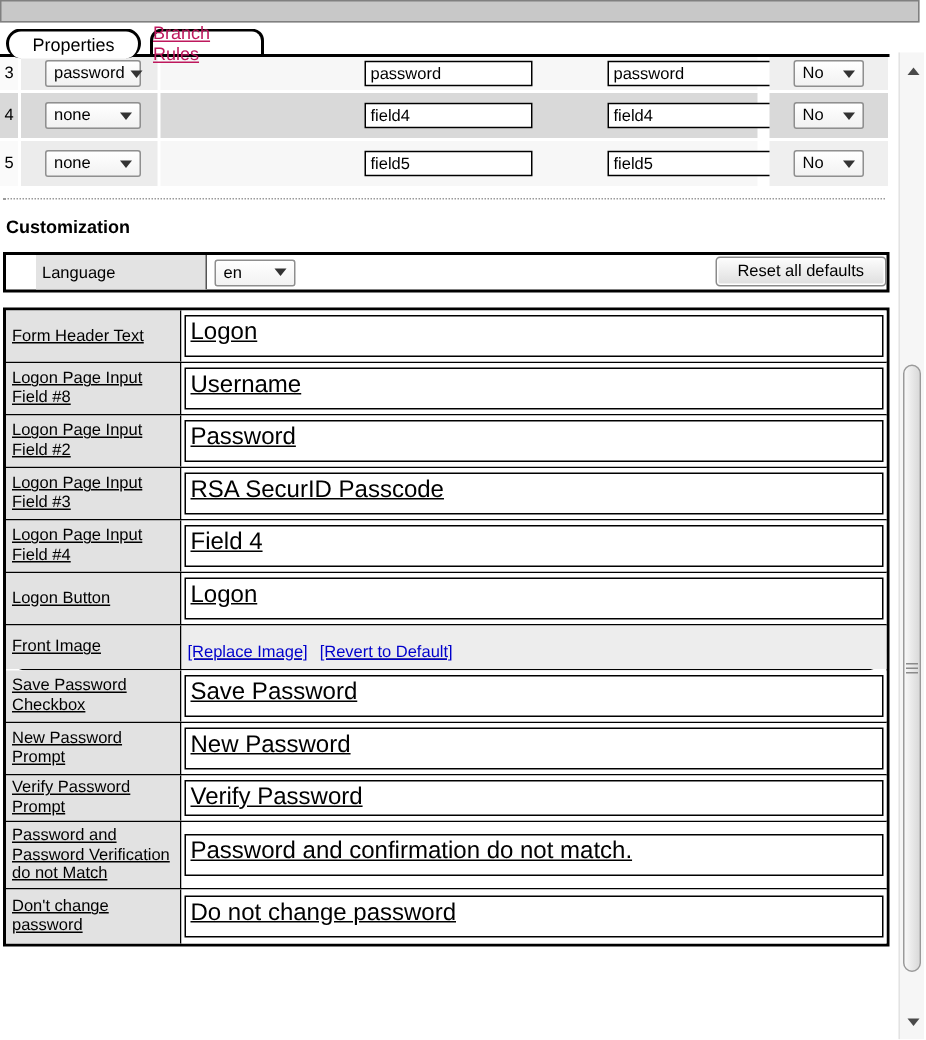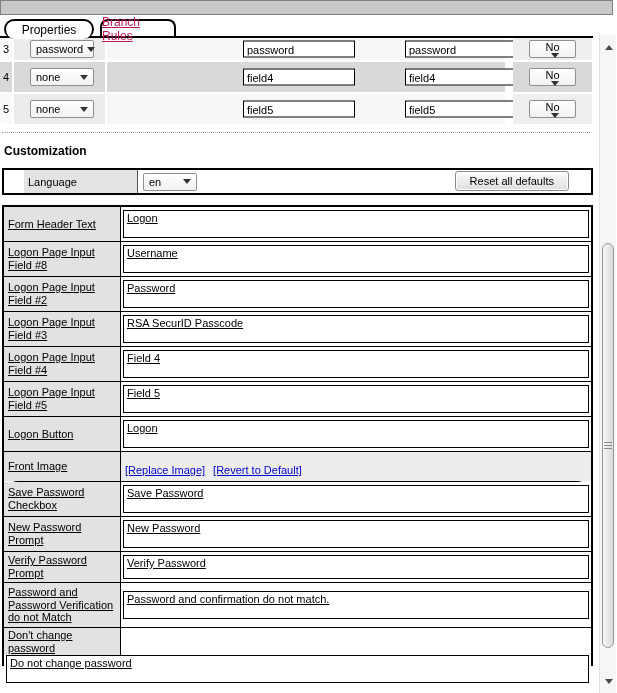--- a/index.html
+++ b/index.html
@@ -33,52 +33,52 @@
   .fr4 .c-num, .fr4 .c-dd, .fr4 .c-mid, .fr4 .c-no { background:#d9d9d9; }
 
   .txt { position:absolute; height:17px; border:1px solid #000; background:#fff;
          font-family:"Liberation Sans", sans-serif; font-size:11px; padding:0 3px; }
   .in1 { left:136px; width:112px; top:50%; transform:translateY(-50%); }
   .in2 { left:298px; width:112px; top:50%; transform:translateY(-50%); }
 
   .dd { height:18px; border:1px solid #8f8f8f; background:linear-gradient(#ffffff,#f2f2f2);
         border-radius:2px; display:flex; align-items:center; padding:0 5px; cursor:default; }
   .dd-type { width:64px; margin-left:16px; }
-  .dd-no { width:47px;flex-direction:column; }
+  .dd-no { width:47px; }
   .dd-en { width:54px; }
   .dd-label { flex:1; }
   .tri { width:0; height:0; border-left:4px solid transparent; border-right:4px solid transparent;
          border-top:5px solid #333; margin-left:4px; }
 
   
   .dotsep { position:absolute; top:132px; left:2px; width:588px; border-top:1px dotted #9a9a9a; }
 
   
   .cust-title { position:absolute; top:144px; left:4px; font-size:12px; font-weight:bold; }
   .langbox { position:absolute; top:168px; left:2px; width:591px; height:27px;
              border:2px solid #000; background:#fff; display:flex; align-items:stretch;padding-left:20px; }
   .langlabel { width:114px; background:#e3e3e3; border-right:1px solid #555;
                display:flex; align-items:center; padding-left:4px; }
   .langmain { position:relative; flex:1; display:flex; align-items:center; }
   .langmain .dd { margin-left:5px; }
-  .resetbtn { position:absolute; right:22px; top:1px; height:20px; padding:0 14px;
+  .resetbtn { position:absolute; right:0; top:1px; height:20px; padding:0 14px;
               border:1px solid #8b8b8b; border-radius:3px;
               background:linear-gradient(#fdfdfd,#dedede);
               box-shadow:inset 0 0 0 1px #fff;
               font-family:"Liberation Sans", sans-serif; font-size:11px; cursor:default; }
 
   
   .formtable { position:absolute; top:205px; left:2px; width:591px; border:2px solid #000; background:#fff; }
   .prow { display:flex; border-bottom:1px solid #000;text-decoration:underline; }
-  .prow:last-child { border-bottom:none;flex-direction:column; }
+  .prow:last-child { border-bottom:none; }
   .plabel { width:117px; background:#e2e2e2; border-right:1px solid #000;
             display:flex; align-items:center; padding:1px 4px; line-height:1.15; }
   .pval { flex:1; display:flex; align-items:center; padding:0 2px; background:#fff; }
   .pval textarea { width:100%; height:28px; border:1px solid #000; background:#fff; resize:none;
-                   overflow:hidden; font-family:"Liberation Sans", sans-serif; font-size:11px;
+                   overflow:hidden; font-family:"Liberation Sans", sans-serif; font-size:16px;
                    padding:1px 3px; line-height:1.2; }
   .h37 { height:35px; } .h32 { height:30px;border-radius:14px; } .h33 { height:31px; } .h47 { height:45px; } .h38 { height:36px; }
   .h32 textarea, .h33 textarea { height:24px; }
   .pval.imgcell { background:#ededed; align-items:flex-end; padding:0 4px 5px 4px; gap:8px; }
   .pval.imgcell a { color:#0000cc; text-decoration:underline; cursor:pointer; }
 
   
   .sb { position:absolute; left:599px; top:35px; width:17px; height:658px;
         background:#f6f6f6; border-left:1px solid #e3e3e3; }
   .sb-btn { position:absolute; left:0; width:17px; height:16px; display:flex;
@@ -214,26 +214,20 @@
       </div>
     </div>
 
     <div class="prow h37">
       <div class="plabel">Logon Page Input Field #4</div>
       <div class="pval">
         <textarea style="">Field 4</textarea>
       </div>
     </div>
 
-    <div class="prow h37">
-      <div class="plabel">Logon Page Input Field #5</div>
-      <div class="pval">
-        <textarea style="">Field 5</textarea>
-      </div>
-    </div>
 
     <div class="prow h37">
       <div class="plabel">Logon Button</div>
       <div class="pval">
         <textarea style="">Logon</textarea>
       </div>
     </div>
 
     <div class="prow h32">
       <div class="plabel">Front Image</div>

